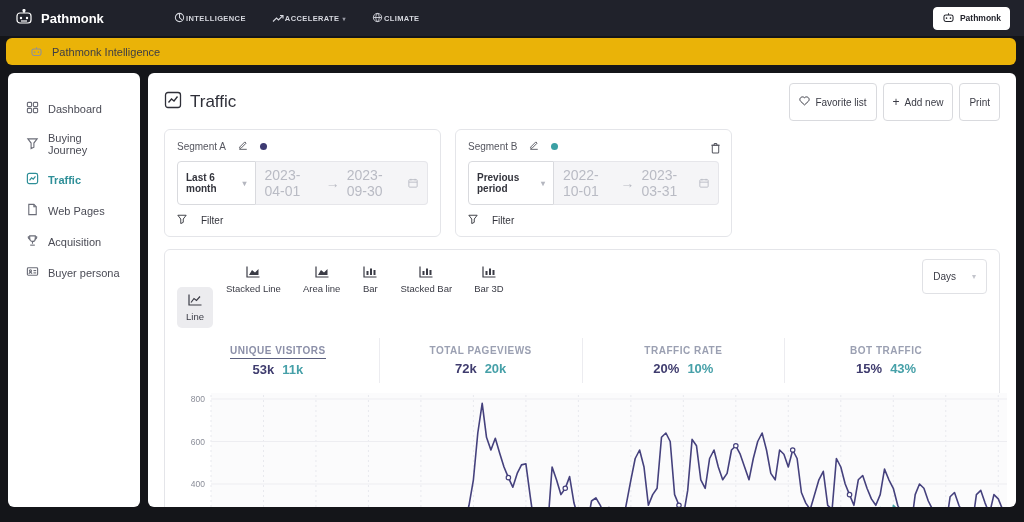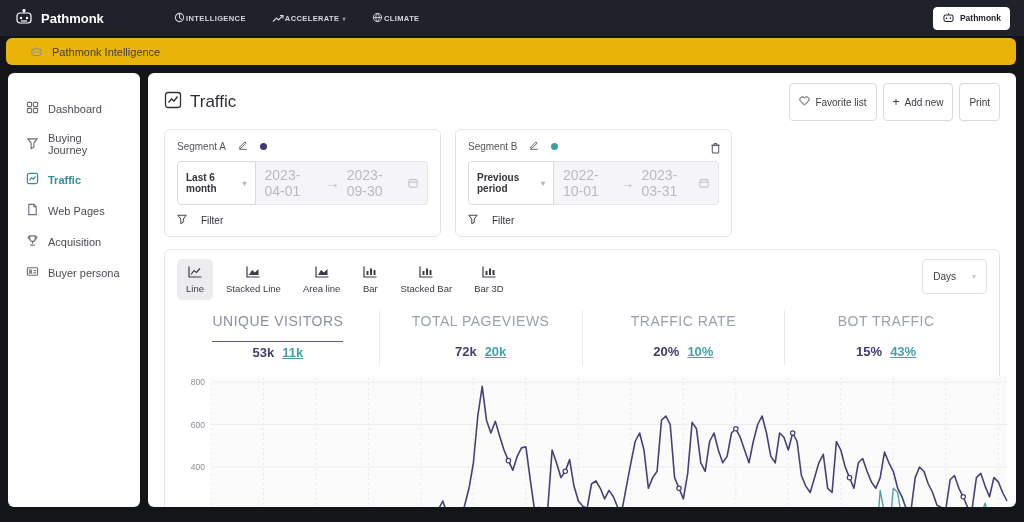--- a/index.html
+++ b/index.html
@@ -50,34 +50,34 @@
   .seg-dates { background:#f5f5f7; border:1px solid #e6e6ea; border-left:none; border-radius:0 4px 4px 0;
                padding:5px 9px; font-size:14px; color:#b9bbc4; display:flex; align-items:center; gap:7px; }
   .seg-filter { margin-top:9px; display:flex; align-items:center; gap:14px; font-size:10px; color:#33343c; cursor:pointer; width:60px; }
   .trash-btn { position:absolute; top:10px; right:10px; cursor:pointer; }
 
   
   .chart-card { margin-top:12px; border:1px solid #e4e5e9; border-radius:6px; padding:9px 12px 6px 12px; }
   .type-row { display:flex; align-items:flex-start; }
   .type-btn { display:flex; flex-direction:column; align-items:center; gap:2px; padding:6px 9px; border-radius:5px;
               font-size:9.5px; color:#3a3b45; cursor:pointer; margin-right:4px; }
-  .type-btn.active { background:#ececef; }
+  .type-btn.active { background:#ececef;margin-top:28px; }
   .interval-select { margin-left:auto; border:1px solid #e0e1e5; border-radius:4px; padding:11px 10px; font-size:10px;
                      color:#3a3b45; display:flex; align-items:center; gap:16px; cursor:pointer; }
 
   
   .metrics { display:flex; margin-top:10px; }
   .metric { flex:1; text-align:center; border-right:1px solid #ececf0; padding:2px 0 6px 0; }
   .metric:last-child { border-right:none; }
-  .metric .m-label { font-size:14px; letter-spacing:.5px; color:#9ba0b2; font-weight:normal; display:inline-block;
-                     padding-bottom:12px; cursor:pointer; }
+  .metric .m-label { font-size:10px; letter-spacing:.5px; color:#9ba0b2; font-weight:bold; display:inline-block;
+                     padding-bottom:2px; cursor:pointer; }
   .metric.active .m-label { border-bottom:1.5px solid #5b5f7e; color:#8b8fa8; }
   .metric .m-vals { margin-top:3px; font-size:13px; font-weight:bold; }
   .metric .va { color:#3f3c6e; margin-right:8px; }
-  .metric .vb { color:#46a0a8;text-decoration:underline; }
+  .metric .vb { color:#46a0a8; }
 
   .chart-wrap { margin-top:4px; }
   svg text { font-family:"Liberation Sans", sans-serif; }
 </style>
 </head>
 <body>
 
 <div class="topnav">
   <div class="brand">
     <span>

